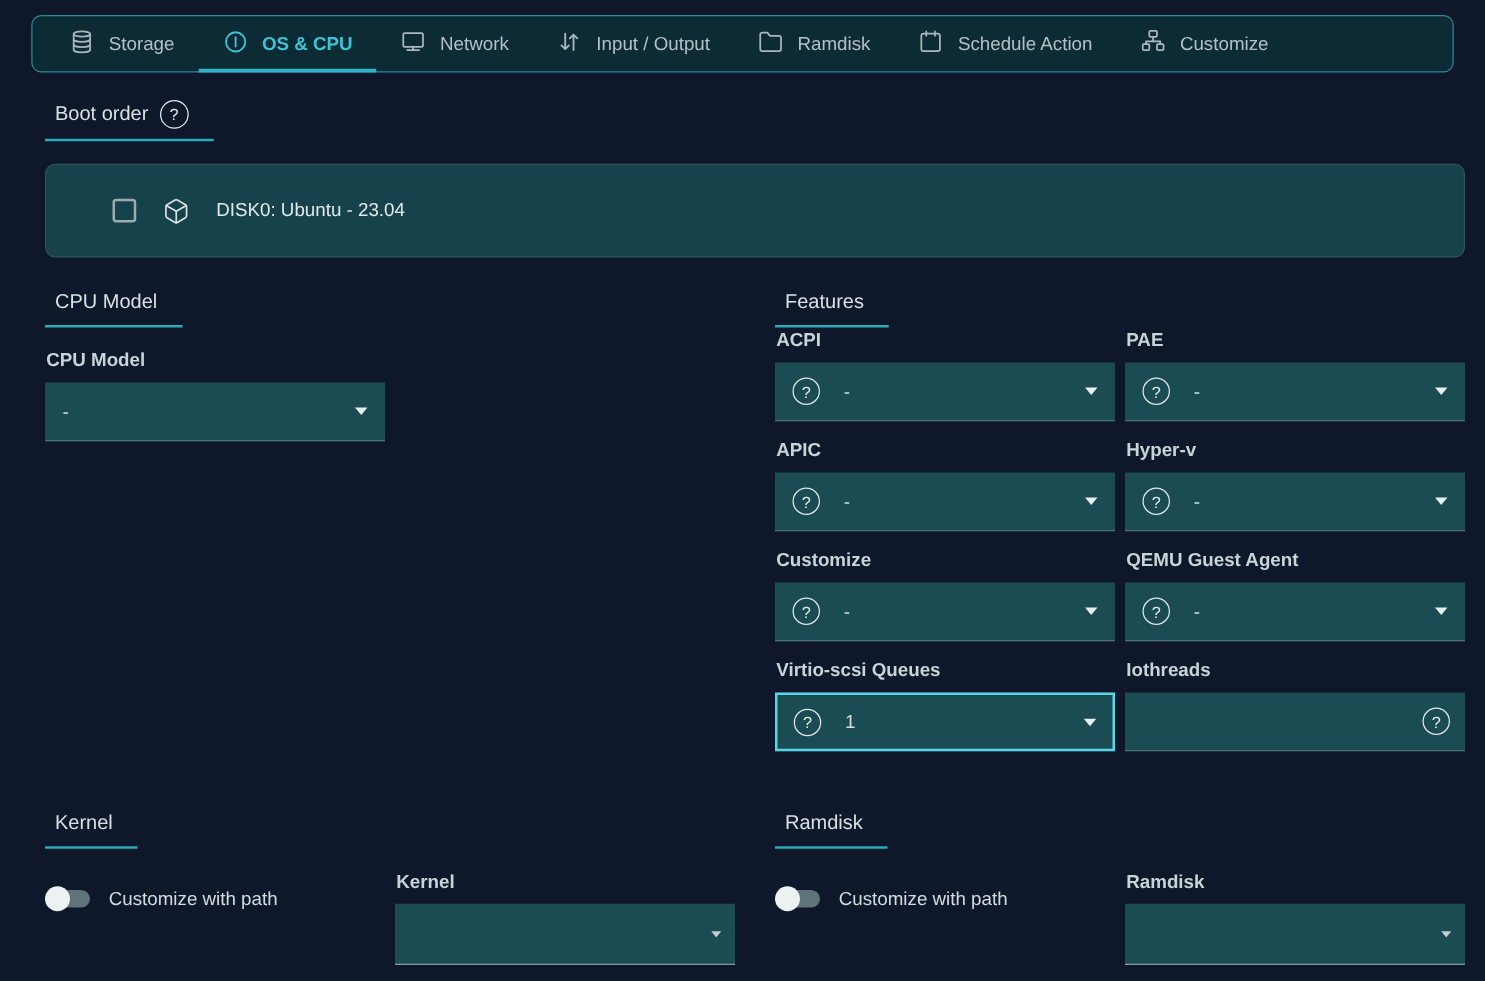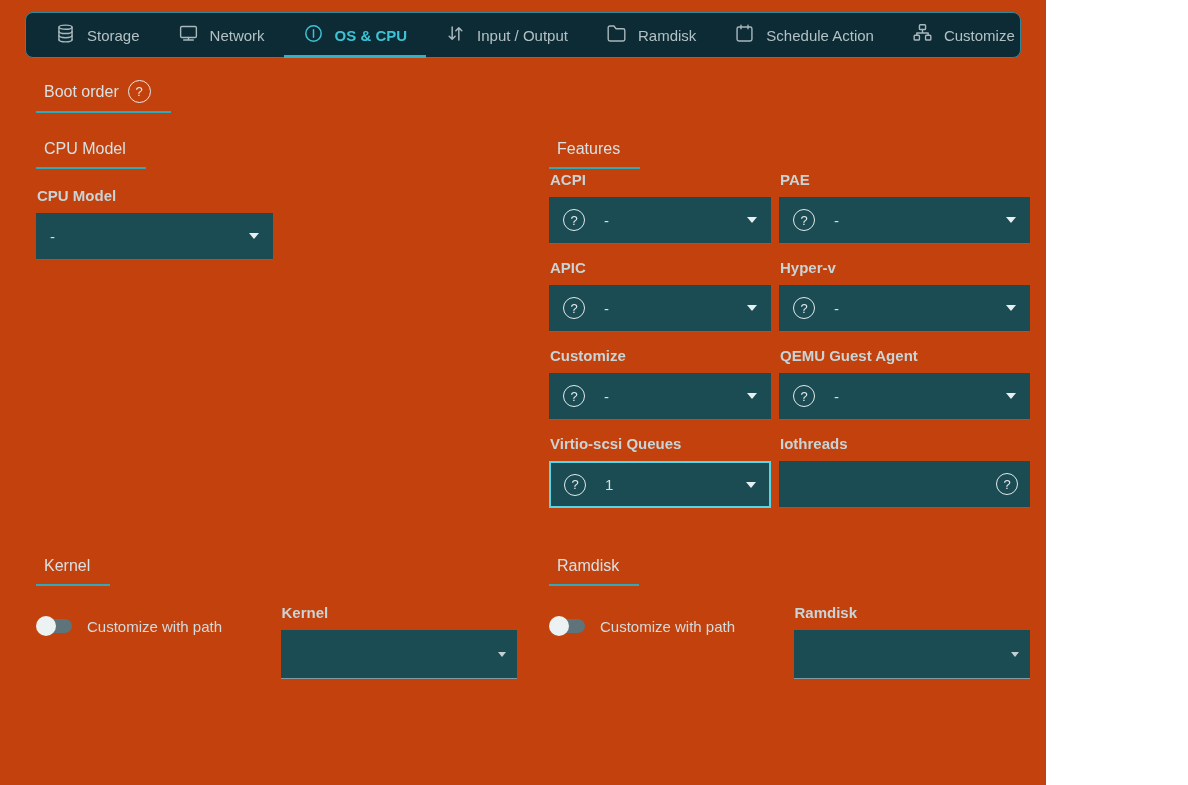--- a/index.html
+++ b/index.html
@@ -1,18 +1,18 @@
 <!DOCTYPE html>
 <html><head>
 <meta charset="utf-8">
 <style>
   html, body { margin: 0; padding: 0; }
   .page {
-    width: 1046px; height: 785px; overflow: hidden; position: relative;
-    background: #c2410c; color: #D6DEE0;
+    width: 1188px; height: 785px; overflow: hidden; position: relative;
+    background: #0f172a; color: #D6DEE0;
     font-family: "Liberation Sans", sans-serif;
   }
   
   .tabbar {
     margin: 12px 25px 0; height: 46px; box-sizing: border-box;
     background: #0C2B35; border: 1px solid #2F8799; border-radius: 8px;
     display: flex; align-items: stretch; padding: 0 10px;
   }
   .tab {
     display: flex; align-items: center; gap: 11px; padding: 0 19px;
@@ -122,33 +122,33 @@
     <div class="tab">
       <span><svg viewBox="0 0 24 24" width="21" height="21" fill="none" stroke="#A9B8BC" stroke-width="1.6" stroke-linecap="round">
             <ellipse cx="12" cy="4.8" rx="7.5" ry="2.4"></ellipse>
             <path d="M4.5 4.8v14.4M19.5 4.8v14.4"></path>
             <path d="M4.5 19.2c0 1.33 3.36 2.4 7.5 2.4s7.5-1.07 7.5-2.4"></path>
             <path d="M4.5 9.6c0 1.33 3.36 2.4 7.5 2.4s7.5-1.07 7.5-2.4"></path>
             <path d="M4.5 14.4c0 1.33 3.36 2.4 7.5 2.4s7.5-1.07 7.5-2.4"></path>
           </svg></span>
       <span>Storage</span>
     </div>
-    <div class="tab">
-      <span><svg viewBox="0 0 24 24" width="21" height="21" fill="none" stroke="#A9B8BC" stroke-width="1.6" stroke-linecap="round" stroke-linejoin="round">
-            <rect x="3" y="4" width="18" height="12.5" rx="1.5"></rect>
-            <path d="M12 16.5v3M6.5 19.5h11"></path>
-          </svg></span>
-      <span>Network</span>
-    </div>
     <div class="tab active">
       <span><svg viewBox="0 0 24 24" width="21" height="21" fill="none" stroke="#3CC3D5" stroke-width="1.7" stroke-linecap="round">
             <circle cx="12" cy="12" r="8.8"></circle>
             <path d="M12 7.8v8.4"></path>
           </svg></span>
       <span>OS &amp; CPU</span>
+    </div>
+    <div class="tab">
+      <span><svg viewBox="0 0 24 24" width="21" height="21" fill="none" stroke="#A9B8BC" stroke-width="1.6" stroke-linecap="round" stroke-linejoin="round">
+            <rect x="3" y="4" width="18" height="12.5" rx="1.5"></rect>
+            <path d="M12 16.5v3M6.5 19.5h11"></path>
+          </svg></span>
+      <span>Network</span>
     </div>
     <div class="tab">
       <span><svg viewBox="0 0 24 24" width="21" height="21" fill="none" stroke="#A9B8BC" stroke-width="1.7" stroke-linecap="round" stroke-linejoin="round">
             <path d="M8.2 4.5v14M4.8 15.2l3.4 3.4 3.4-3.4"></path>
             <path d="M15.8 19.5v-14M12.4 8.8l3.4-3.4 3.4 3.4"></path>
           </svg></span>
       <span>Input / Output</span>
     </div>
     <div class="tab">
       <span><svg viewBox="0 0 24 24" width="21" height="21" fill="none" stroke="#A9B8BC" stroke-width="1.6" stroke-linecap="round" stroke-linejoin="round">
@@ -174,20 +174,29 @@
     </div>
   </nav>
 
   <main>
 
     <div>
       <div class="sec-head">
         <span>Boot order</span>
         <span class="help" style="width:23px;height:23px;">?</span>
       </div>
+    </div>
+    <div class="boot-box">
+      <span class="checkbox"></span>
+      <span class="pkg-icon"><svg viewBox="0 0 24 24" width="22" height="22" fill="none" stroke="currentColor" stroke-width="1.5" stroke-linecap="round" stroke-linejoin="round">
+            <path d="M21 16V8a2 2 0 0 0-1-1.73l-7-4a2 2 0 0 0-2 0l-7 4A2 2 0 0 0 3 8v8a2 2 0 0 0 1 1.73l7 4a2 2 0 0 0 2 0l7-4A2 2 0 0 0 21 16z"></path>
+            <polyline points="3.27 6.96 12 12.01 20.73 6.96"></polyline>
+            <line x1="12" y1="22.08" x2="12" y2="12"></line>
+          </svg></span>
+      <span class="disk-label">DISK0: Ubuntu - 23.04</span>
     </div>
 
     <div class="cols">
       <section>
         <div class="sec-head">
           <span>CPU Model</span>
         </div>
         <div class="single-field half">
           <div class="field-label">CPU Model</div>
           <div class="control">

